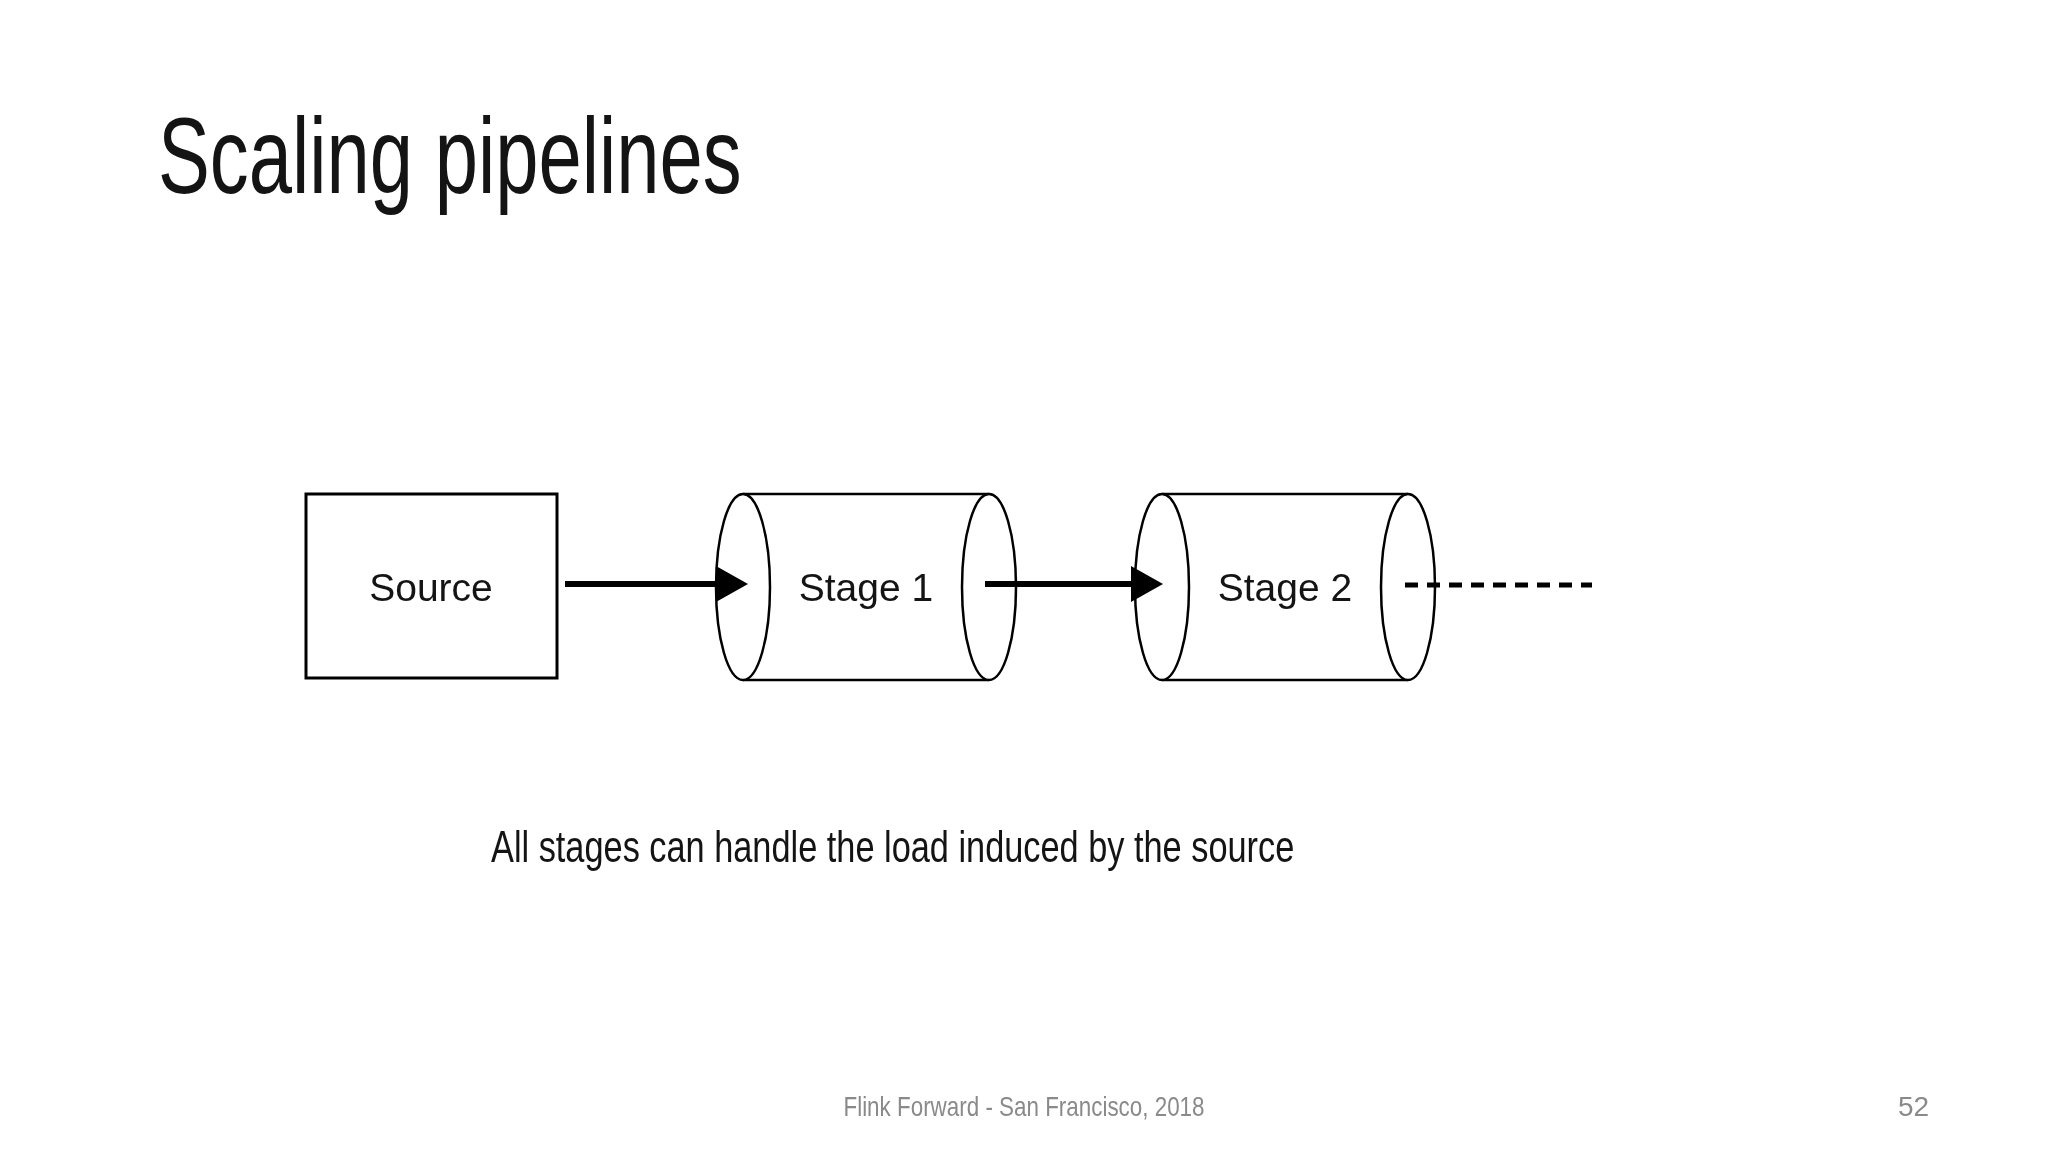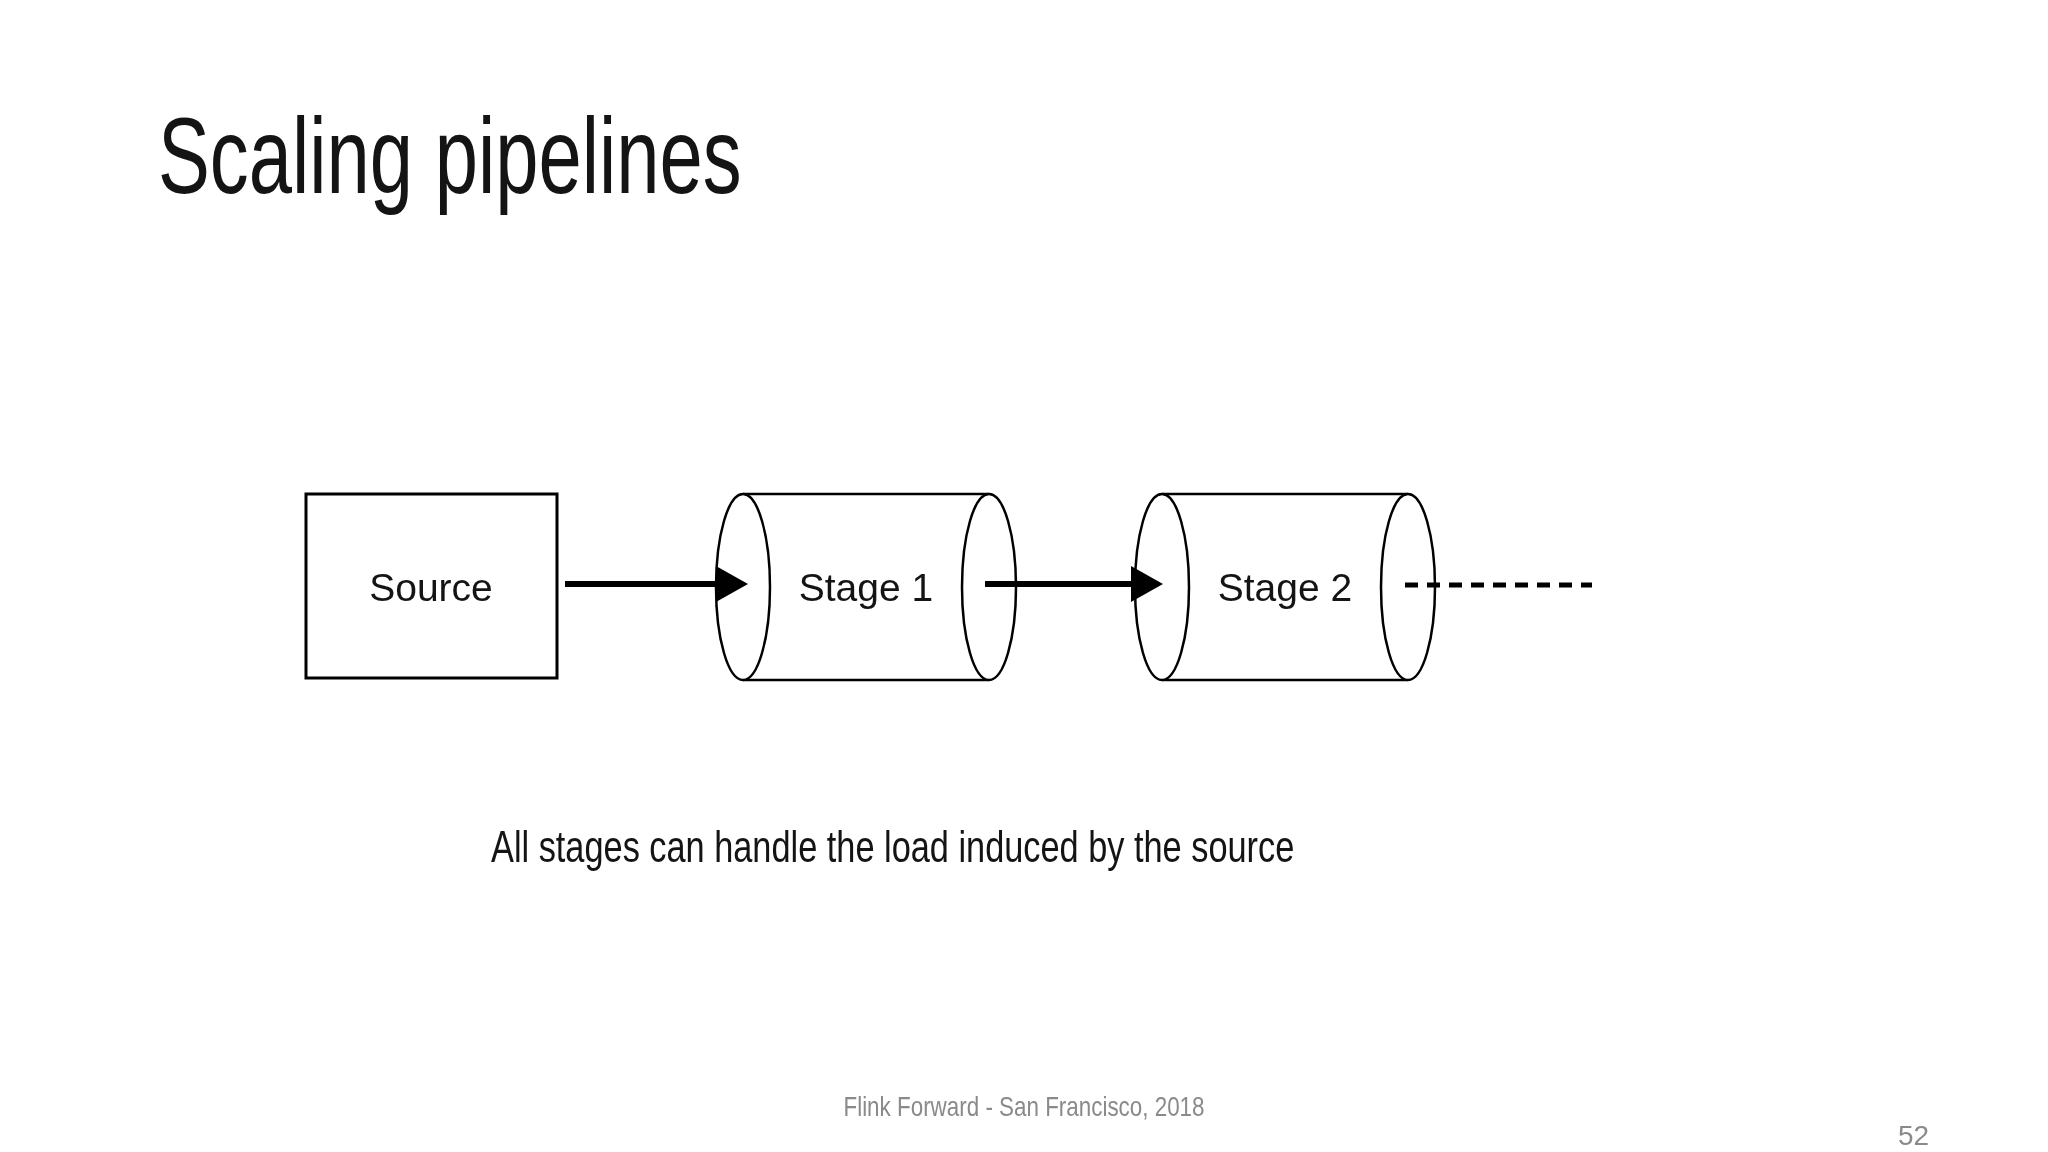--- a/index.html
+++ b/index.html
@@ -87,21 +87,21 @@
     right: 0;
     top: 1091px;
     text-align: center;
     font-size: 28px;
     color: #8a8a8a;
     transform: scaleX(0.8);
   }
   .page-number {
     position: absolute;
     left: 1898px;
-    top: 1120px;
+    top: 1091px;
     font-size: 28px;
     color: #8a8a8a;
   }
 </style>
 </head>
 <body>
 
 <div class="slide">
 
   <h1 class="title">Scaling pipelines</h1>

